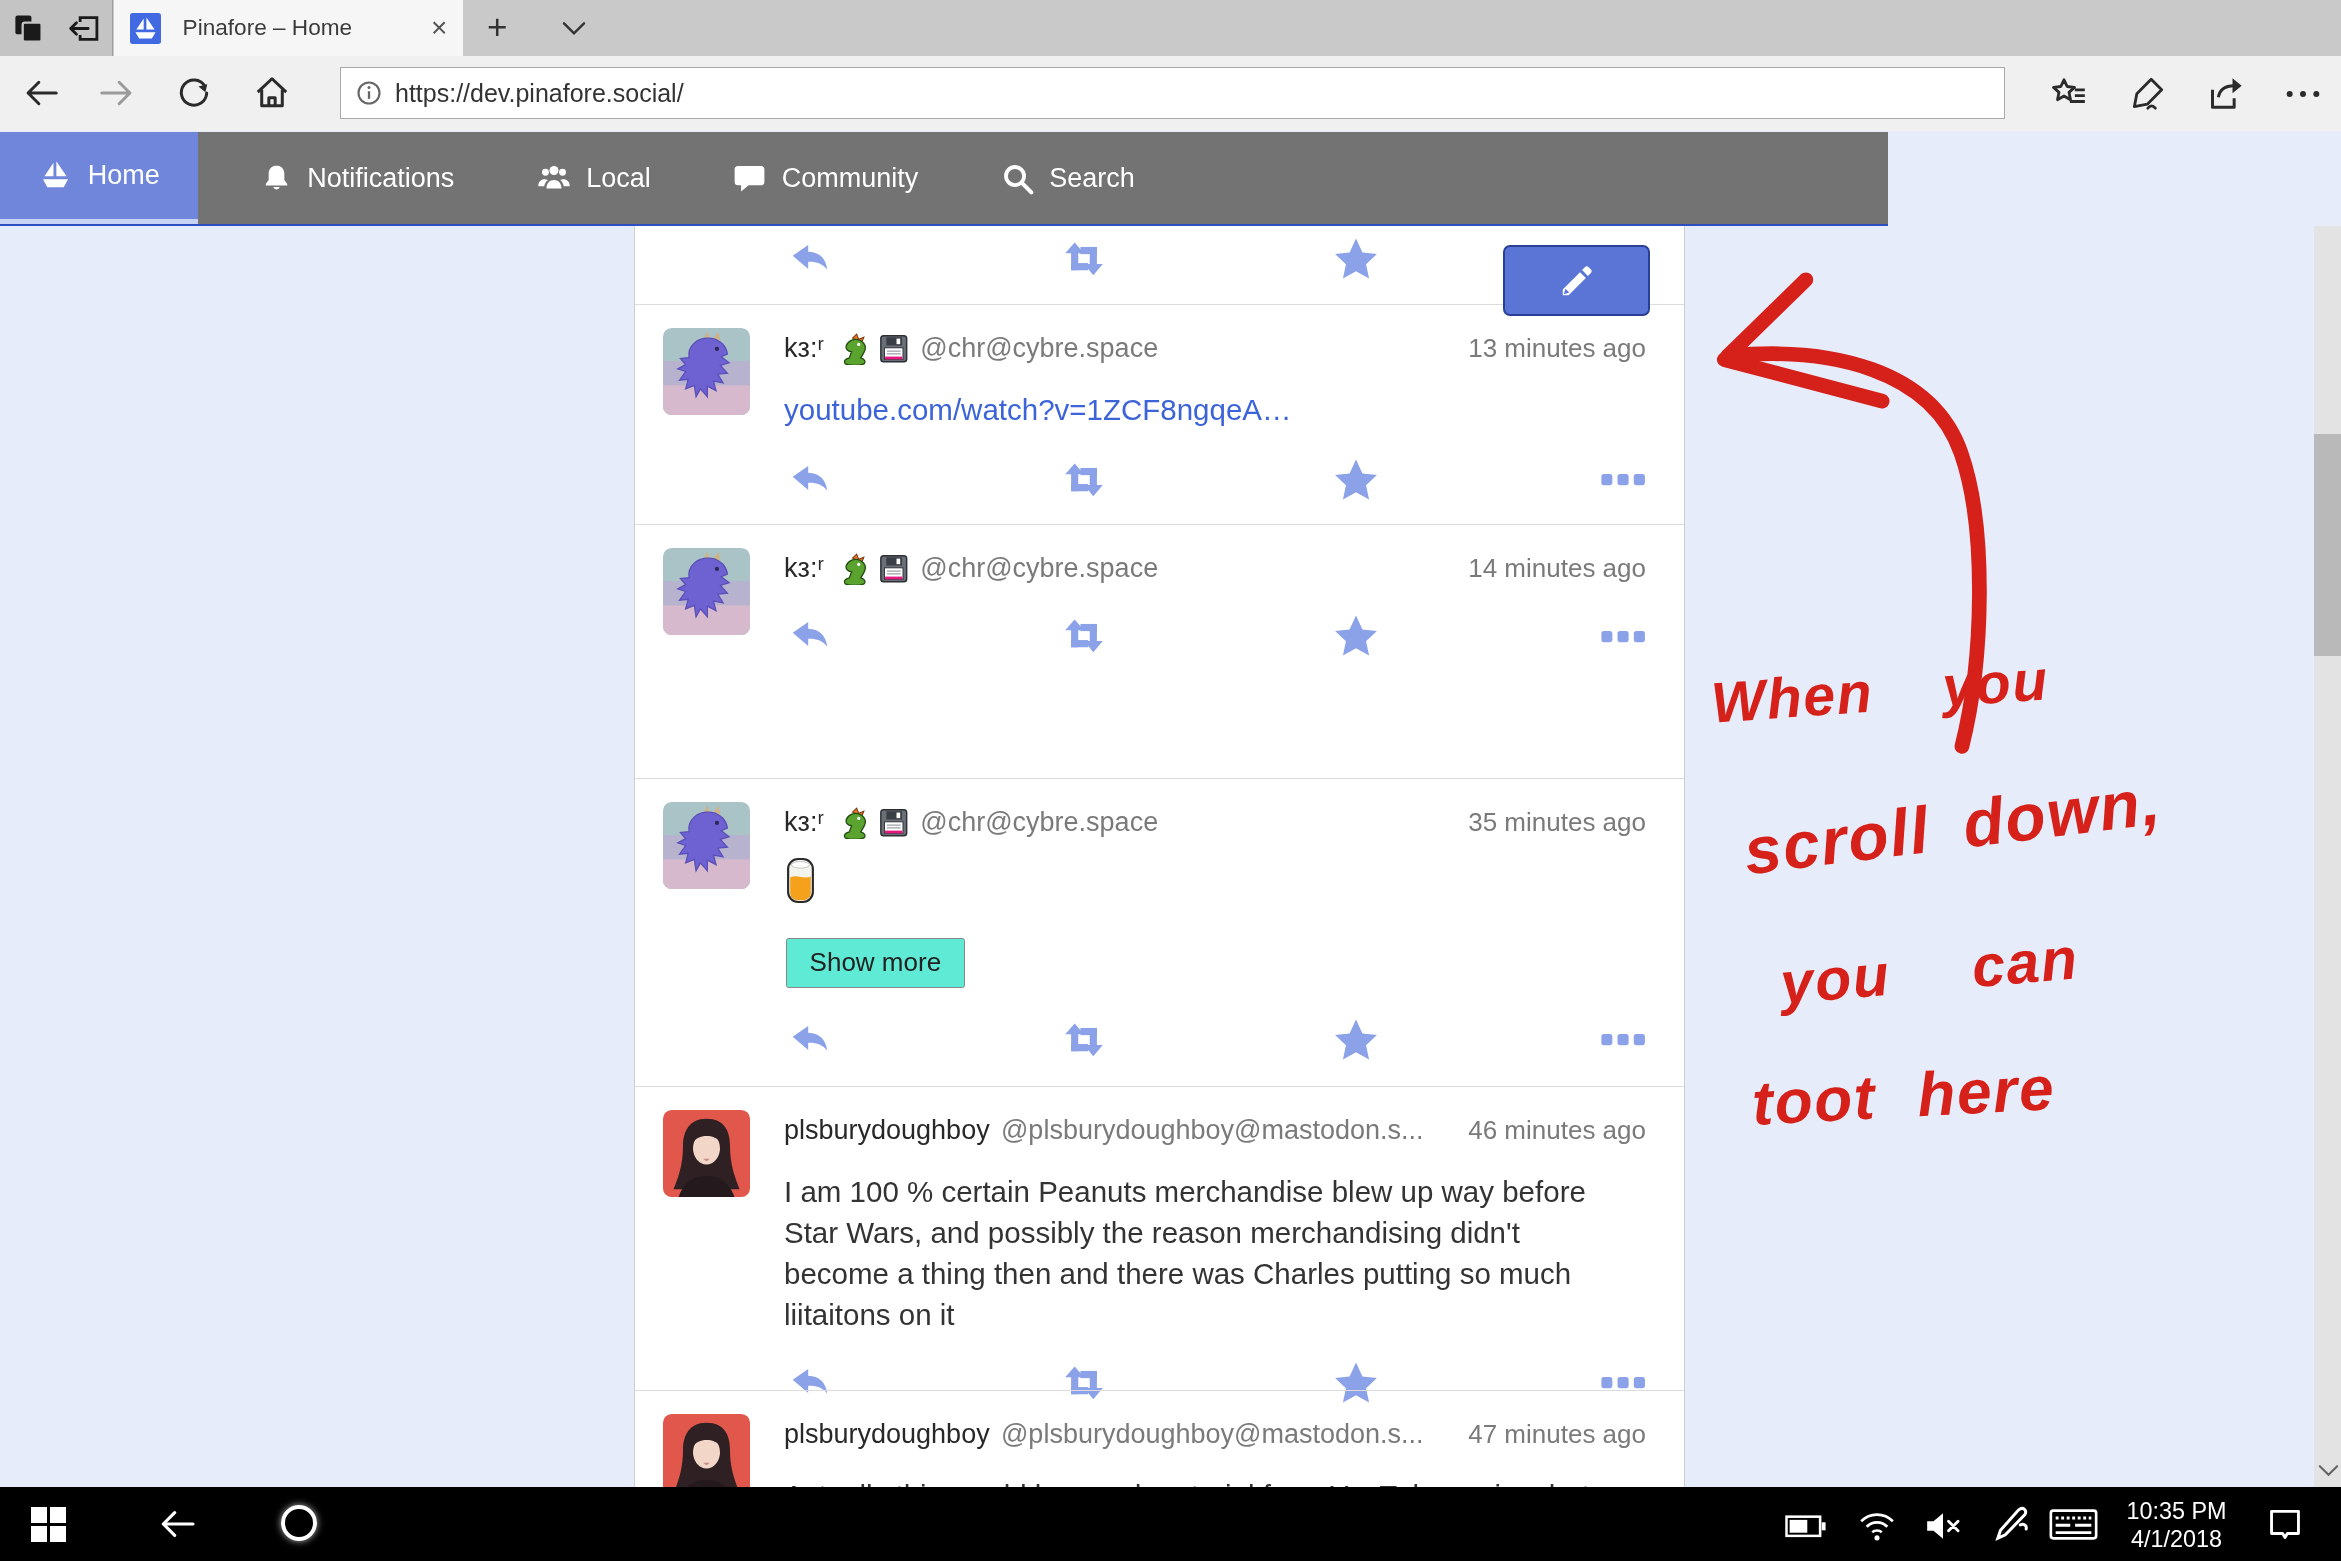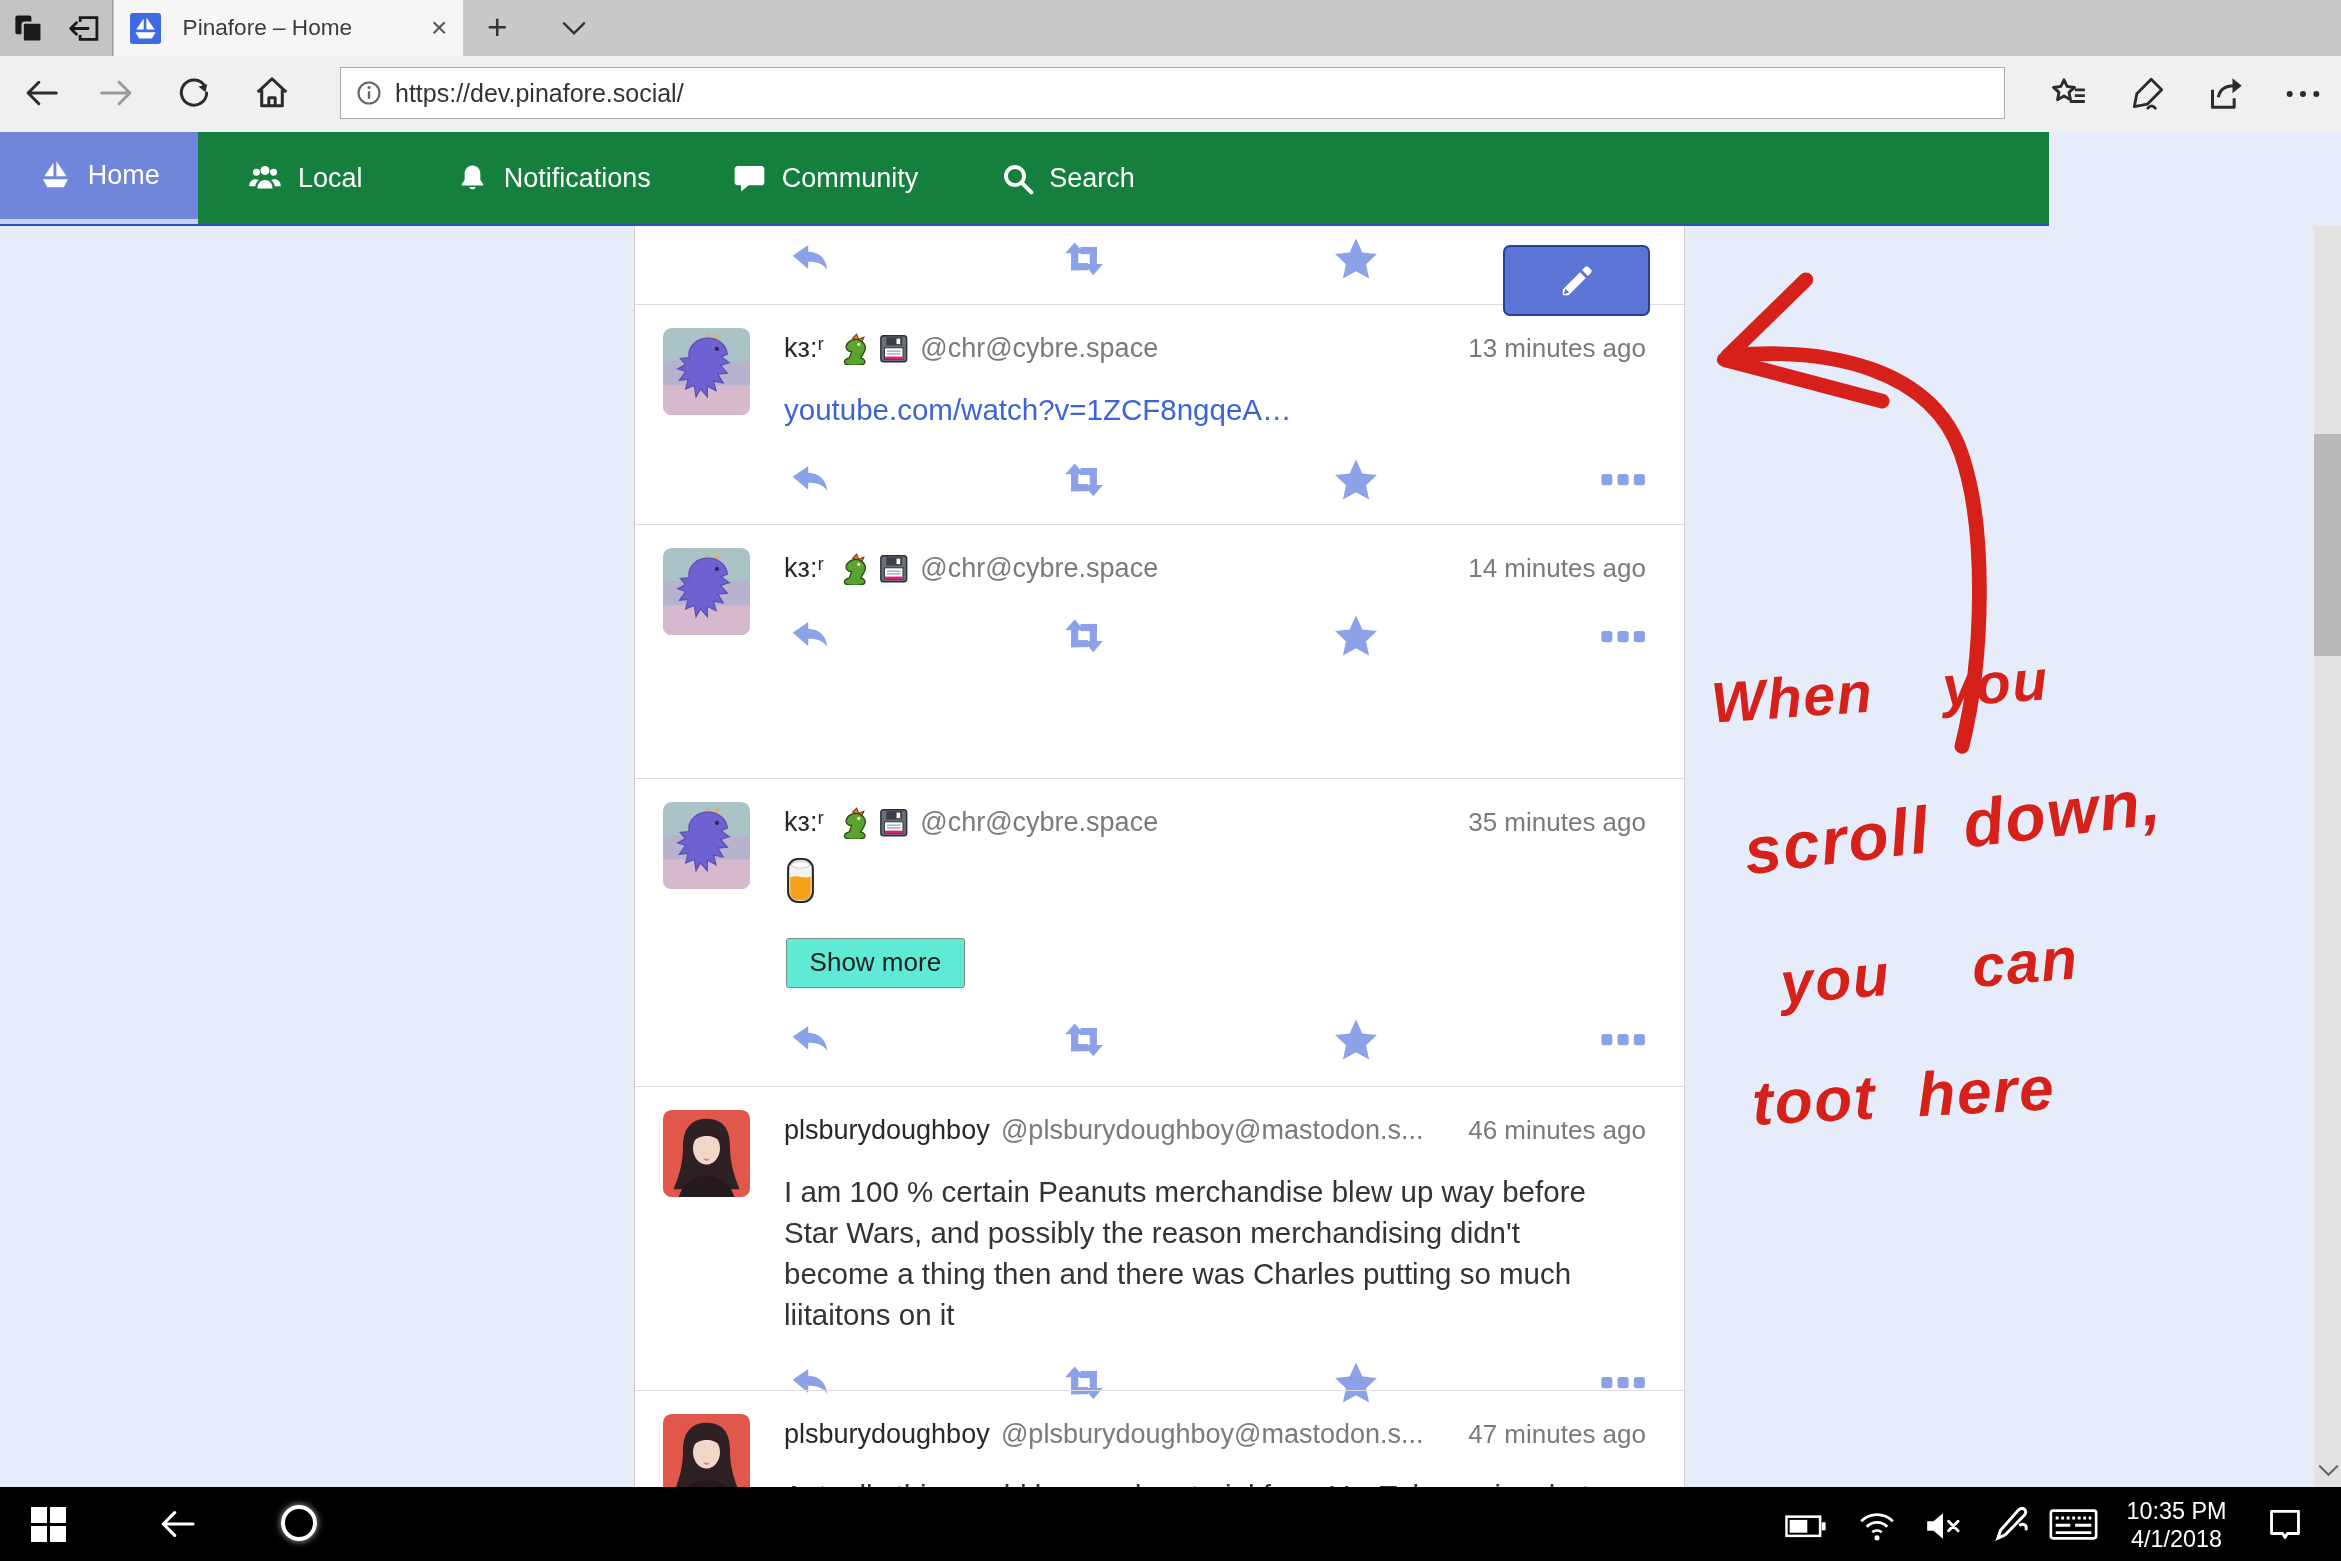--- a/index.html
+++ b/index.html
@@ -19,21 +19,21 @@
   .tabchev{position:absolute;left:562px;top:21px;color:#333}
 
   
   #urlrow{position:absolute;left:0;top:56px;width:2342px;height:75px;background:#f0f0f0}
   .eic{position:absolute;top:18px;color:#2b2b2b}
   .urlbar{position:absolute;left:340px;top:11.3px;width:1665px;height:52px;background:#fff;
     border:0.9px solid #a9a9a9;display:flex;align-items:center;padding:0 14px;gap:12px}
   .urltext{font-size:25px;color:#333}
 
   
-  #navbar{position:absolute;left:0;top:132px;width:2049px;height:94px;background:#15803d;
+  #navbar{position:absolute;left:0;top:132px;width:1888px;height:94px;background:#737373;
     border-bottom:2.6px solid #2e4fc2;display:flex;align-items:stretch}
   .nav-item{display:flex;align-items:center;gap:14.7px;padding:0 32px;color:#fff;font-size:27px}
   .nav-item.active{width:198px;justify-content:center;padding:0;background:#7086da;
     border-bottom:5.2px solid #c7d2f4}
   .nav-ic{color:#fff}
 
   
   #page{position:absolute;left:0;top:226px;width:2342px;height:1261px;background:#e7ecfa;overflow:hidden}
   #column{position:absolute;left:634px;top:0;width:1051px;height:1261px;background:#fff;
     border-left:0.9px solid #cfcfcf;border-right:0.9px solid #cfcfcf}
@@ -296,31 +296,31 @@
     </svg>
 </div>
 
 <div id="navbar">
   <div class="nav-item active">
     <svg class="nav-ic" width="35" height="35" viewBox="0 0 40 40">
         <use href="#i-boat"></use>
       </svg>
     <span>Home</span>
   </div>
+  <div class="nav-item" style="margin-left:29.5px">
+    <svg class="nav-ic" width="33" height="33" viewBox="0 0 38 38">
+        <use href="#i-bell"></use>
+      </svg>
+    <span>Notifications</span>
+  </div>
   <div class="nav-item" style="margin-left:17.3px">
     <svg class="nav-ic" width="36" height="36" viewBox="0 0 42 42">
         <use href="#i-people"></use>
       </svg>
     <span>Local</span>
-  </div>
-  <div class="nav-item" style="margin-left:29.5px">
-    <svg class="nav-ic" width="33" height="33" viewBox="0 0 38 38">
-        <use href="#i-bell"></use>
-      </svg>
-    <span>Notifications</span>
   </div>
   <div class="nav-item" style="margin-left:17.3px">
     <svg class="nav-ic" width="35" height="35" viewBox="0 0 40 40">
         <use href="#i-bubble"></use>
       </svg>
     <span>Community</span>
   </div>
   <div class="nav-item" style="margin-left:17.3px">
     <svg class="nav-ic" width="35" height="35" viewBox="0 0 40 40">
         <use href="#i-search"></use>

